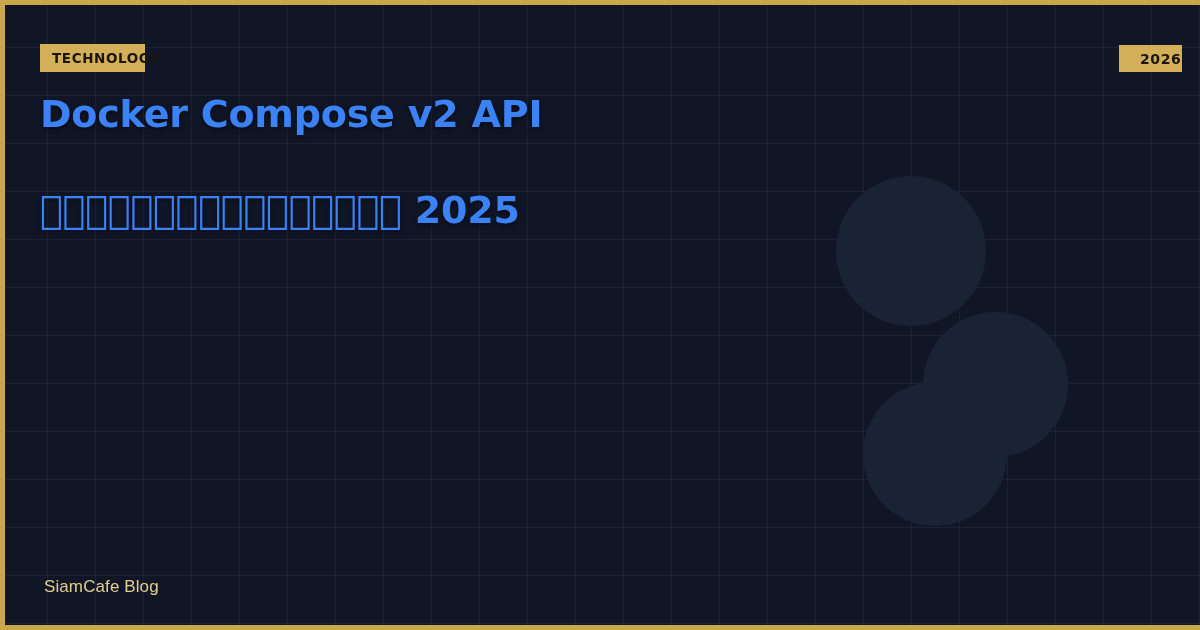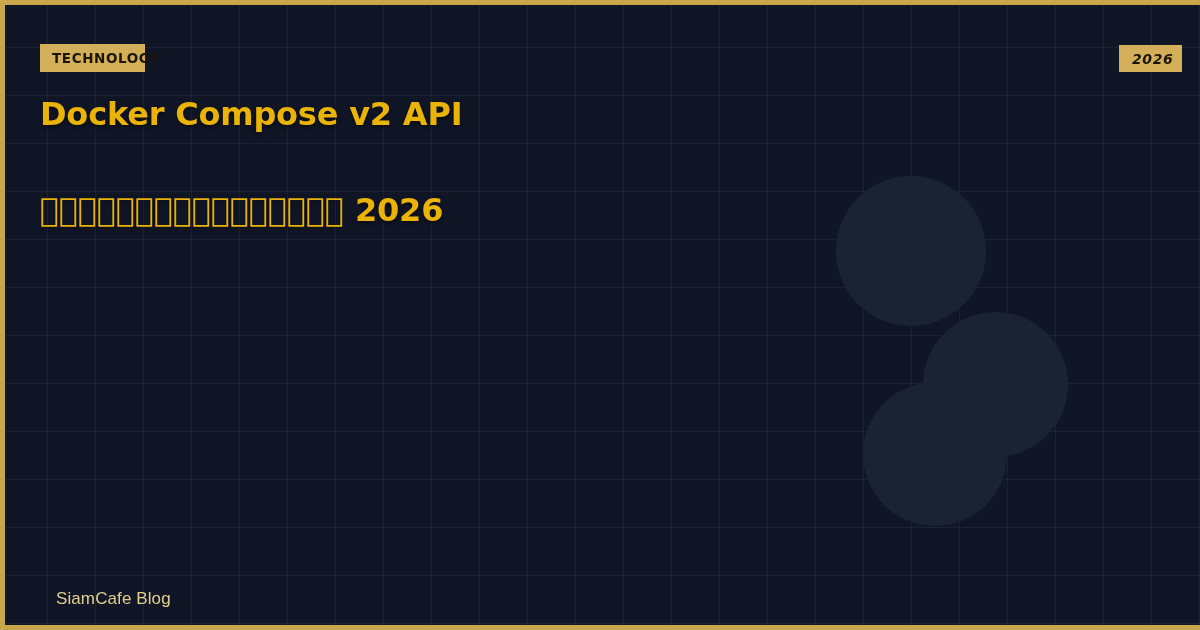--- a/index.html
+++ b/index.html
@@ -93,45 +93,44 @@
     padding-left: 12px;
     font-size: 13.5px;
     overflow: visible;
   }
 
   .badge-year {
     left: 1119px;
     top: 45px;
     width: 63px;
     height: 27px;
-    padding-left: 13px;
+    padding-left: 21px;
     font-size: 14px;
-    font-style: italic;
   }
 
   .headline {
     position: absolute;
     left: 40px;
     top: 90px;
     width: 700px;
     margin: 0;
     font-family: "DejaVu Sans", sans-serif;
     font-weight: bold;
-    font-size: 32px;
+    font-size: 38px;
     line-height: 48px;
-    color: #eab308;
+    color: #3b82f6;
     letter-spacing: -0.2px;
     text-shadow: 0 2px 5px rgba(0,0,0,0.55);
   }
 
   .footer-brand {
     position: absolute;
     left: 40px;
     top: 573px;
-    margin: 16px;
+    margin: 4px;
     font-family: "Liberation Sans", sans-serif;
     font-weight: normal;
     font-size: 17px;
     color: #e2cf8e;
     letter-spacing: 0.1px;
   }
 </style>
 </head>
 <body>
 
@@ -147,21 +146,21 @@
 
   <div class="content">
 
     <div class="badge badge-category">TECHNOLOGY</div>
 
     <div class="badge badge-year">2026</div>
 
     <h1 class="headline">
       <span>Docker Compose v2 API</span><br>
       <br>
-      <span>􏿽􏿽􏿽􏿽􏿽􏿽􏿽􏿽􏿽􏿽􏿽􏿽􏿽􏿽􏿽􏿽 2026</span>
+      <span>􏿽􏿽􏿽􏿽􏿽􏿽􏿽􏿽􏿽􏿽􏿽􏿽􏿽􏿽􏿽􏿽 2025</span>
     </h1>
 
     <p class="footer-brand">SiamCafe Blog</p>
 
   </div>
 
   <div class="frame">
     <div class="frame-top"></div>
     <div class="frame-bottom"></div>
     <div class="frame-left"></div>

